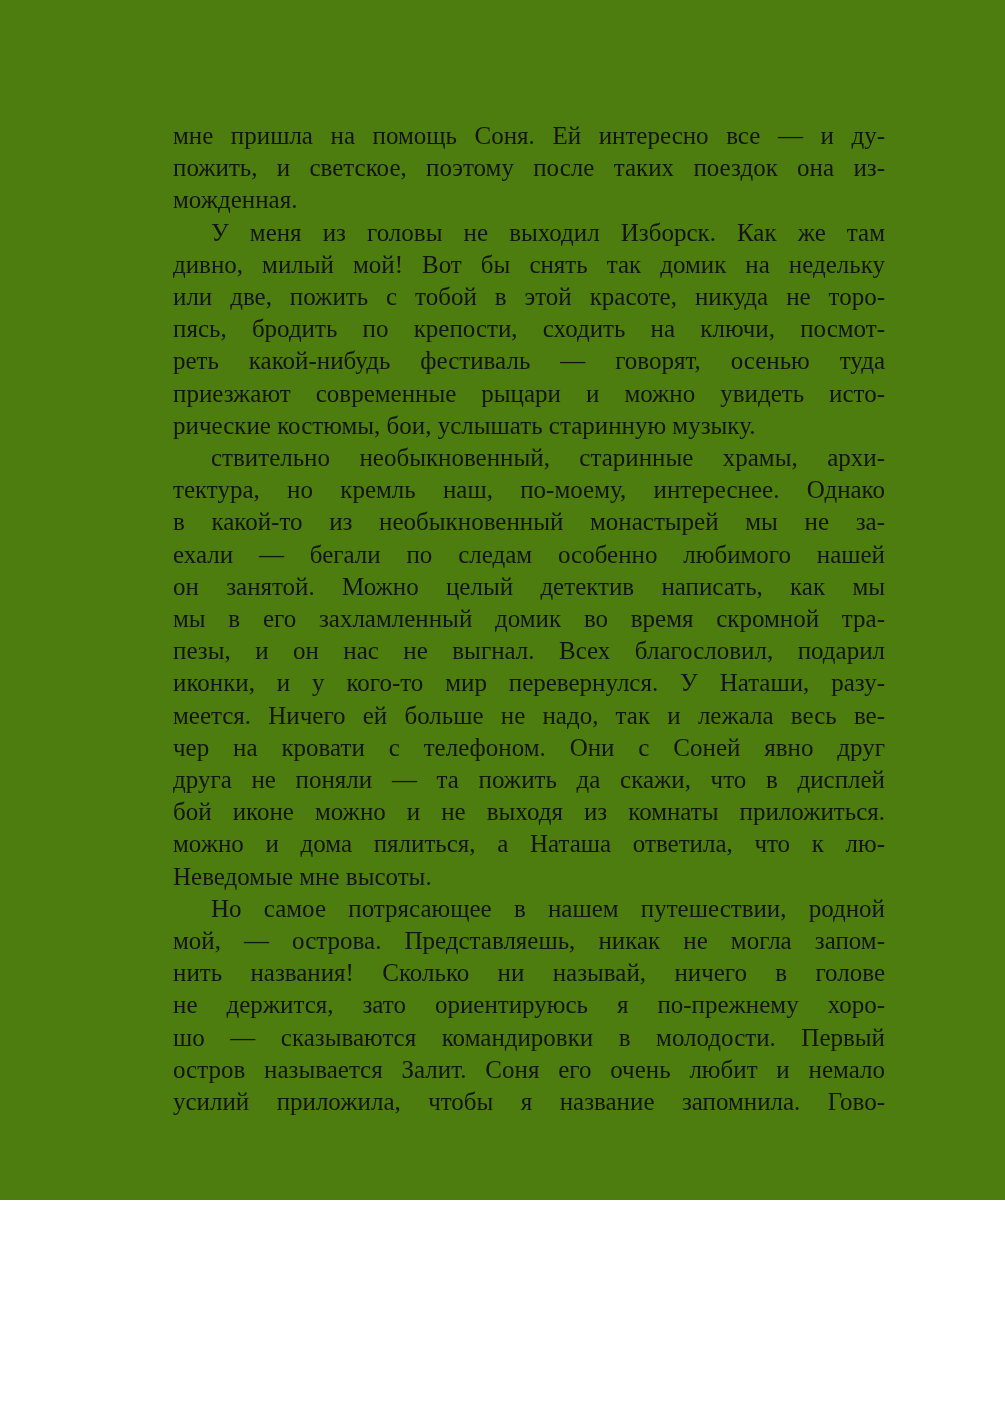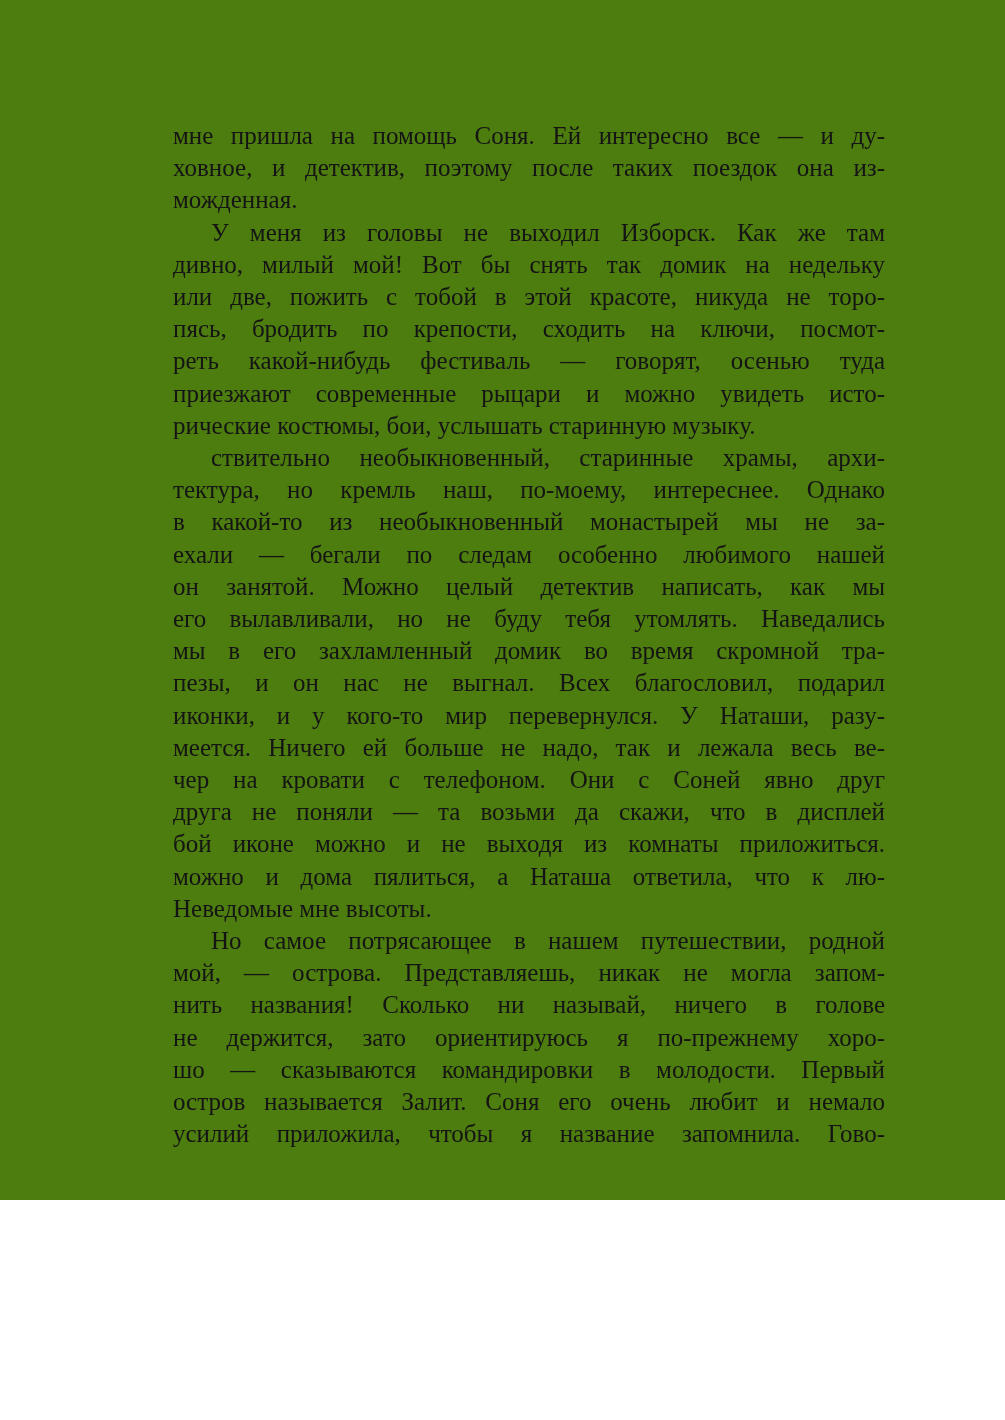--- a/index.html
+++ b/index.html
@@ -50,45 +50,44 @@
     color: #141414;
   }
 </style>
 </head>
 <body>
 
 <div class="page">
   <main class="text-block">
       <div class="para">
         <div class="line">мне пришла на помощь Соня. Ей интересно все — и ду-</div>
-        <div class="line">ховное, и детектив, поэтому после таких поездок она из-</div>
+        <div class="line">пожить, и светское, поэтому после таких поездок она из-</div>
         <div class="line">можденная.</div>
       </div>
       <div class="para indent">
         <div class="line">У меня из головы не выходил Изборск. Как же там</div>
         <div class="line">дивно, милый мой! Вот бы снять так домик на недельку</div>
         <div class="line">или две, пожить с тобой в этой красоте, никуда не торо-</div>
         <div class="line">пясь, бродить по крепости, сходить на ключи, посмот-</div>
         <div class="line">реть какой-нибудь фестиваль — говорят, осенью туда</div>
         <div class="line">приезжают современные рыцари и можно увидеть исто-</div>
         <div class="line">рические костюмы, бои, услышать старинную музыку.</div>
       </div>
       <div class="para indent">
         <div class="line">ствительно необыкновенный, старинные храмы, архи-</div>
         <div class="line">тектура, но кремль наш, по-моему, интереснее. Однако</div>
         <div class="line">в какой-то из необыкновенный монастырей мы не за-</div>
         <div class="line">ехали — бегали по следам особенно любимого нашей</div>
         <div class="line">он занятой. Можно целый детектив написать, как мы</div>
-        <div class="line">его вылавливали, но не буду тебя утомлять. Наведались</div>
         <div class="line">мы в его захламленный домик во время скромной тра-</div>
         <div class="line">пезы, и он нас не выгнал. Всех благословил, подарил</div>
         <div class="line">иконки, и у кого-то мир перевернулся. У Наташи, разу-</div>
         <div class="line">меется. Ничего ей больше не надо, так и лежала весь ве-</div>
         <div class="line">чер на кровати с телефоном. Они с Соней явно друг</div>
-        <div class="line">друга не поняли — та возьми да скажи, что в дисплей</div>
+        <div class="line">друга не поняли — та пожить да скажи, что в дисплей</div>
         <div class="line">бой иконе можно и не выходя из комнаты приложиться.</div>
         <div class="line">можно и дома пялиться, а Наташа ответила, что к лю-</div>
         <div class="line">Неведомые мне высоты.</div>
       </div>
       <div class="para indent jlast">
         <div class="line">Но самое потрясающее в нашем путешествии, родной</div>
         <div class="line">мой, — острова. Представляешь, никак не могла запом-</div>
         <div class="line">нить названия! Сколько ни называй, ничего в голове</div>
         <div class="line">не держится, зато ориентируюсь я по-прежнему хоро-</div>
         <div class="line">шо — сказываются командировки в молодости. Первый</div>

